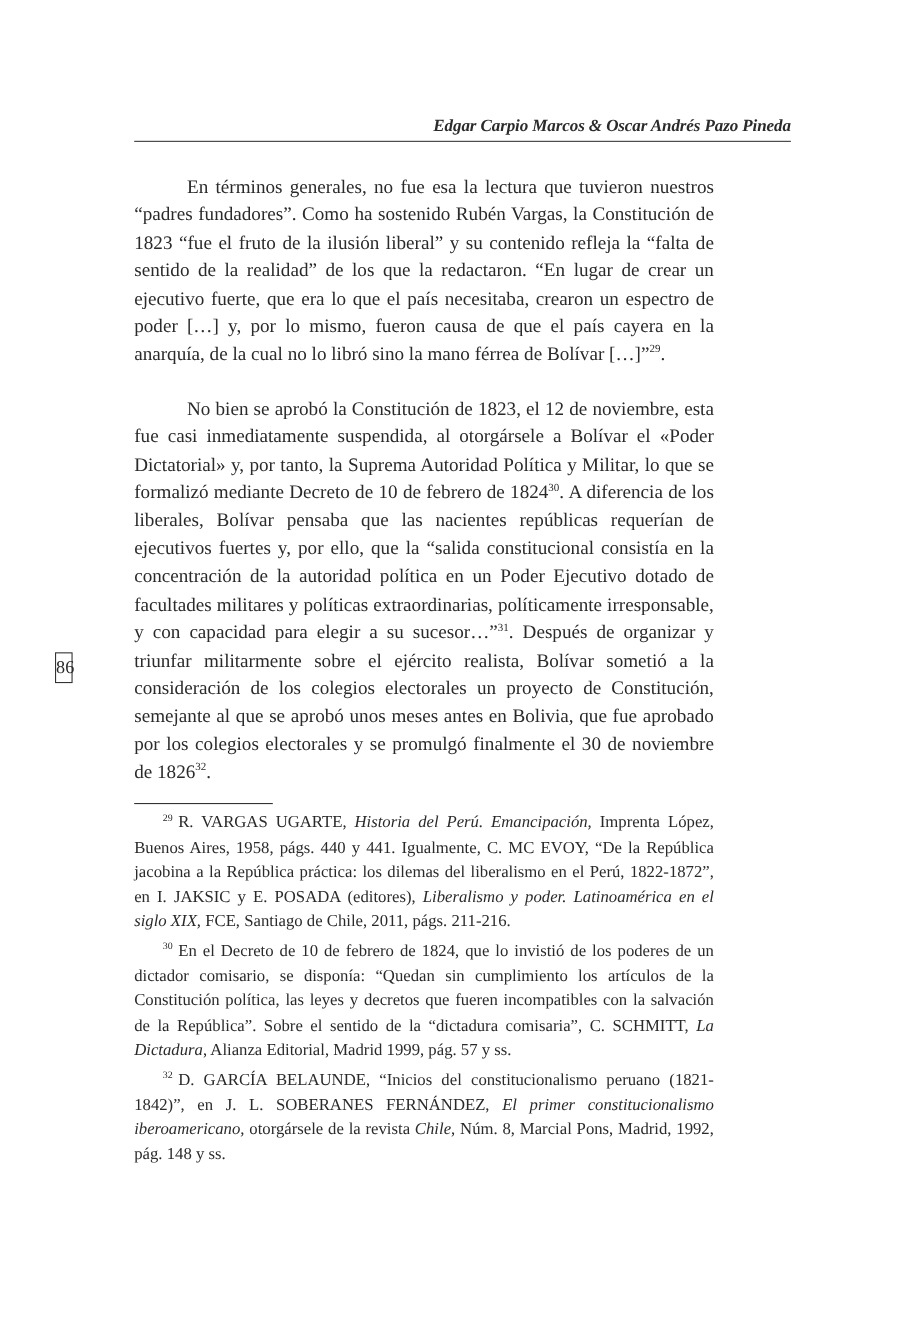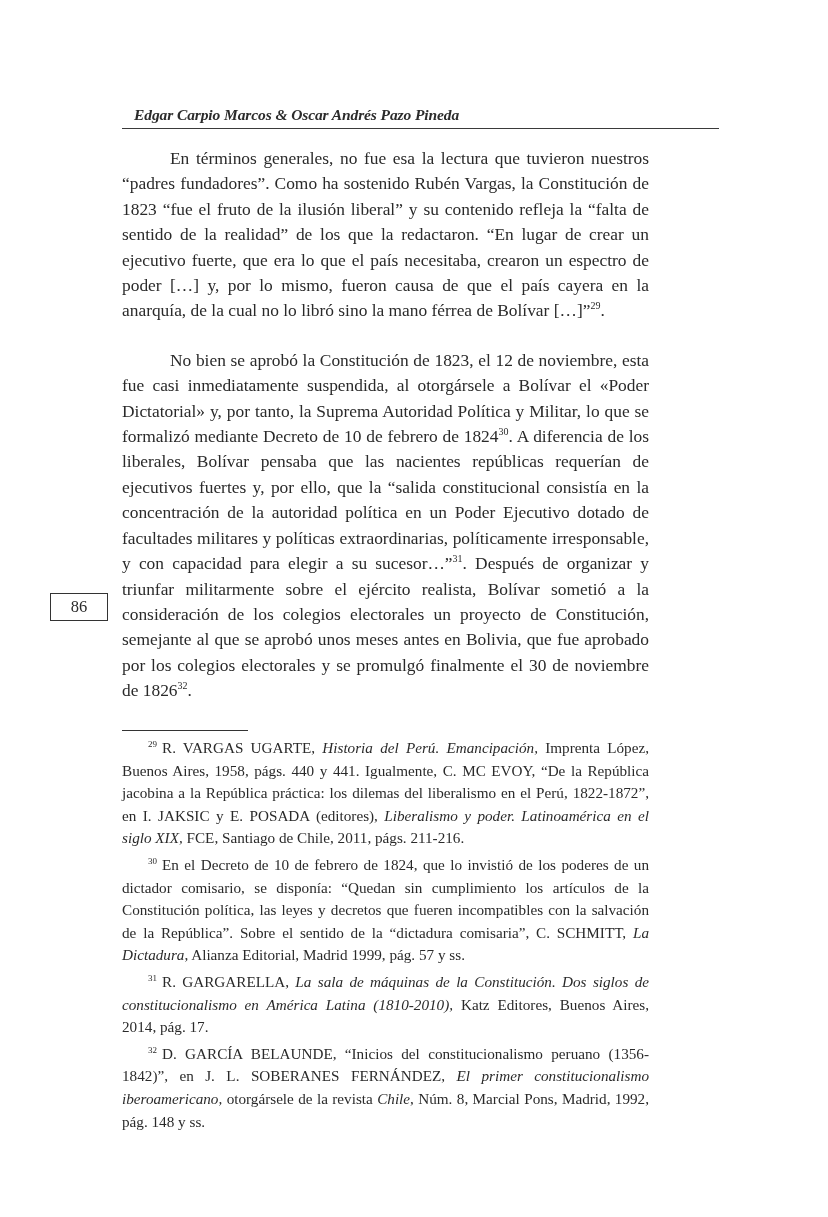--- a/index.html
+++ b/index.html
@@ -10,42 +10,42 @@
     body {
       width: 828px;
       height: 1217px;
       position: relative;
       overflow: hidden;
       font-family: "Liberation Serif", "DejaVu Serif", serif;
       color: #2a2a2a;
     }
     .running-header {
       position: absolute;
-      left: 134px;
+      left: 122px;
       top: 106px;
       width: 597px;
-      text-align: left;
+      text-align: right;
       font-style: italic;
       font-weight: bold;
       font-size: 15.5px;
       color: #2b2b2b;
       letter-spacing: -0.1px;
     }
     .header-rule {
       position: absolute;
       left: 122px;
       top: 128px;
       width: 597px;
       height: 0;
       border-top: 1.6px solid #3a3a3a;
     }
     .body-text {
       position: absolute;
       left: 122px;
-      top: 146px;
+      top: 157px;
       width: 527px;
       font-size: 17.4px;
       line-height: 25.4px;
       text-align: justify;
       color: #2a2a2a;
     }
     .body-text p {
       margin: 0;
       text-indent: 48px;
     }
@@ -54,21 +54,21 @@
     }
     sup {
       font-size: 10px;
       line-height: 0;
       vertical-align: super;
     }
     .page-number-box {
       position: absolute;
       left: 50px;
       top: 593px;
-      width: 58px;
+      width: 16px;
       height: 28px;
       border: 1.4px solid #333;
       box-sizing: border-box;
       text-align: center;
       font-size: 16.5px;
       line-height: 26px;
       color: #2a2a2a;
     }
     .footnote-rule {
       position: absolute;
@@ -121,18 +121,15 @@
 <div class="footnote-rule"></div>
 
 <div class="footnotes">
   <p class="footnote">
     <sup>29</sup><span>R. VARGAS UGARTE, </span><em>Historia del Perú. Emancipación,</em><span> Imprenta López, Buenos Aires, 1958, págs. 440 y 441. Igualmente, C. MC EVOY, “De la República jacobina a la República práctica: los dilemas del liberalismo en el Perú, 1822-1872”, en I. JAKSIC y E. POSADA (editores), </span><em>Liberalismo y poder. Latinoamérica en el siglo XIX,</em><span> FCE, Santiago de Chile, 2011, págs. 211-216.</span>
   </p>
   <p class="footnote">
     <sup>30</sup><span>En el Decreto de 10 de febrero de 1824, que lo invistió de los poderes de un dictador comisario, se disponía: “Quedan sin cumplimiento los artículos de la Constitución política, las leyes y decretos que fueren incompatibles con la salvación de la República”. Sobre el sentido de la “dictadura comisaria”, C. SCHMITT, </span><em>La Dictadura</em><span>, Alianza Editorial, Madrid 1999, pág. 57 y ss.</span>
   </p>
   <p class="footnote">
-    <sup>31</sup><span>R. GARGARELLA, </span><em>La sala de máquinas de la Constitución. Dos siglos de constitucionalismo en América Latina (1810-2010),</em><span> Katz Editores, Buenos Aires, 2014, pág. 17.</span>
-  </p>
-  <p class="footnote">
-    <sup>32</sup><span>D. GARCÍA BELAUNDE, “Inicios del constitucionalismo peruano (1356-1842)”, en J. L. SOBERANES FERNÁNDEZ, </span><em>El primer constitucionalismo iberoamericano,</em><span> otorgársele de la revista </span><em>Chile</em><span>, Núm. 8, Marcial Pons, Madrid, 1992, pág. 148 y ss.</span>
+    <sup>32</sup><span>D. GARCÍA BELAUNDE, “Inicios del constitucionalismo peruano (1821-1842)”, en J. L. SOBERANES FERNÁNDEZ, </span><em>El primer constitucionalismo iberoamericano,</em><span> otorgársele de la revista </span><em>Chile</em><span>, Núm. 8, Marcial Pons, Madrid, 1992, pág. 148 y ss.</span>
   </p>
 </div>
 
 </body></html>

